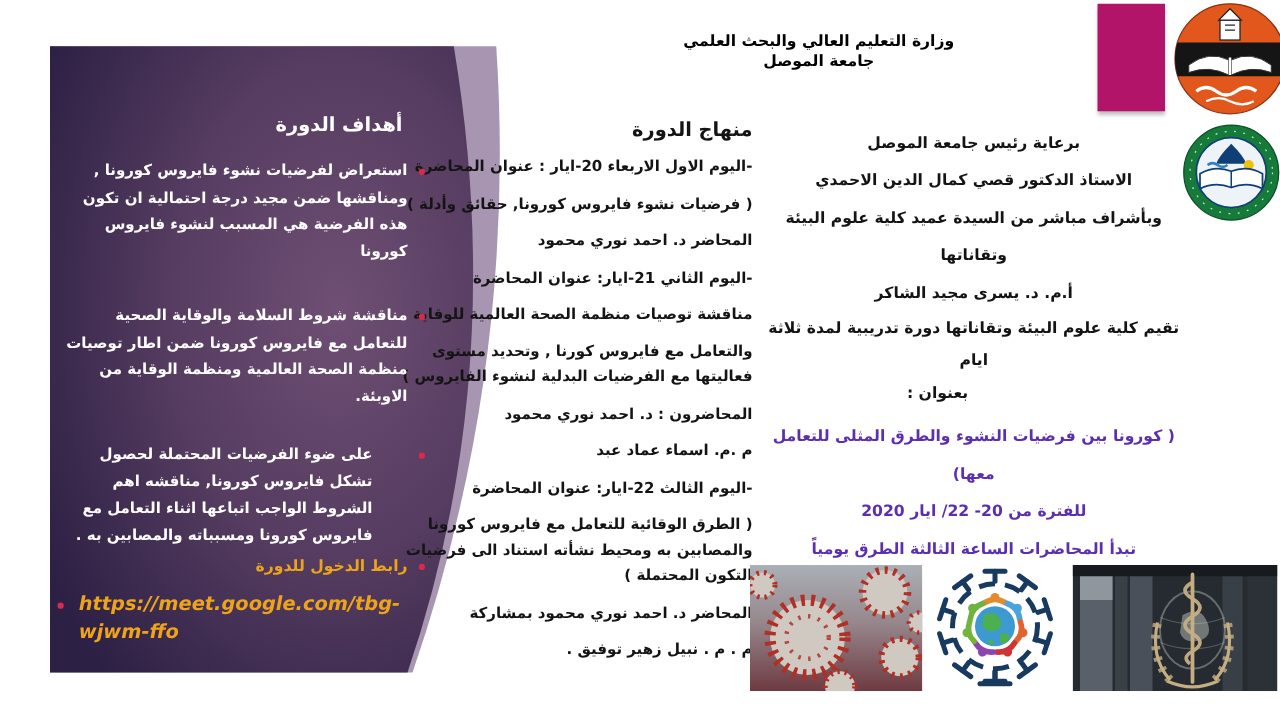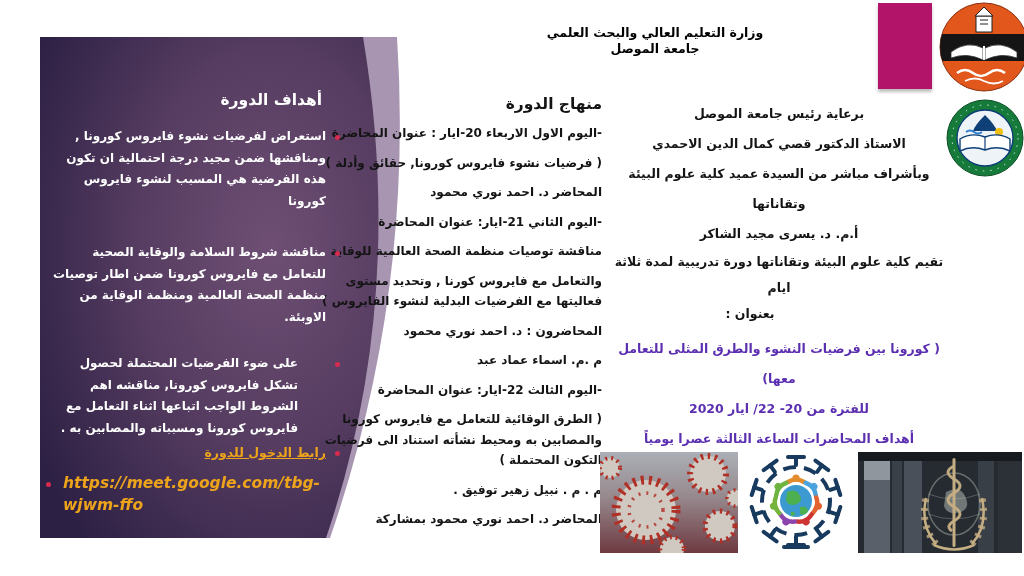--- a/index.html
+++ b/index.html
@@ -29,21 +29,21 @@
   .panel-svg{left:0;top:0;pointer-events:none;}
   .obj-title{left:50px;top:91px;width:272px;direction:rtl;text-align:right;
              color:#fff;font-weight:bold;font-size:15.5px;}
   .obj-list{left:46px;top:126px;width:294px;direction:rtl;color:#fff;
             font-weight:bold;font-size:12px;}
   .obj-item{display:flex;line-height:21.5px;text-align:right;}
   .obj-item .dot{flex:none;width:5px;height:5px;border-radius:50%;
                  background:#d62a4e;margin-top:9px;margin-left:9px;}
   .gap30{margin-top:30px;} .gap25{margin-top:25px;gap:28px;}
   .gap2{margin-top:3px;}  .gap7{margin-top:8px;}
-  .link-label{color:#eda41b;font-size:12.5px;text-decoration:underline;}
+  .link-label{color:#eda41b;font-size:12.5px;}
   .url-item{direction:ltr;text-align:left;font-size:15.5px;line-height:22px;}
   .url-item .dot{margin-top:10px;margin-left:0;margin-right:12px;}
   .url-item a{color:#eda41b;text-decoration:none;font-weight:bold;word-break:break-word;font-style:italic;}
   
   .ribbon{left:878px;top:3px;width:54px;height:86px;background:#b2146a;
           box-shadow:0 3px 3px rgba(110,110,110,.45);}
   .fig{overflow:hidden;}
 </style>
 </head>
 <body>
@@ -101,37 +101,37 @@
 
 <div class="abs patronage">
   <p>برعاية رئيس جامعة الموصل</p>
   <p>الاستاذ الدكتور قصي كمال الدين الاحمدي</p>
   <p>وبأشراف مباشر من السيدة عميد كلية علوم البيئة وتقاناتها</p>
   <p>أ.م. د. يسرى مجيد الشاكر</p>
   <p class="intro">تقيم كلية علوم البيئة وتقاناتها دورة  تدريبية لمدة ثلاثة ايام</p>
   <p class="intro indent">بعنوان :</p>
   <p class="purple gaptop">( كورونا بين فرضيات النشوء والطرق المثلى للتعامل معها)</p>
   <p class="purple">للفترة من 20- 22/ ايار 2020</p>
-  <p class="purple">أهداف المحاضرات الساعة الثالثة عصرا يومياً</p>
+  <p class="purple">تبدأ المحاضرات الساعة الثالثة الطرق يومياً</p>
 </div>
 
 <div class="abs curr">
   <h2>منهاج الدورة</h2>
   <p>-اليوم الاول الاربعاء 20-ايار : عنوان المحاضرة</p>
   <p>( فرضيات نشوء فايروس كورونا, حقائق وأدلة )</p>
   <p>المحاضر د. احمد نوري محمود</p>
   <p>-اليوم الثاني 21-ايار: عنوان المحاضرة</p>
   <p>مناقشة توصيات منظمة الصحة العالمية للوقاية</p>
   <p>والتعامل مع فايروس كورنا , وتحديد مستوى فعاليتها مع الفرضيات البدلية لنشوء الفايروس )</p>
   <p>المحاضرون  : د. احمد نوري محمود</p>
   <p>م .م. اسماء عماد عبد</p>
   <p>-اليوم الثالث 22-ايار: عنوان المحاضرة</p>
   <p>( الطرق الوقائية للتعامل مع فايروس كورونا والمصابين به ومحيط نشأته استناد الى فرضيات التكون المحتملة )</p>
+  <p>المحاضر د. احمد نوري محمود بمشاركة</p>
   <p>م . م . نبيل زهير توفيق .</p>
-  <p>المحاضر د. احمد نوري محمود بمشاركة</p>
 </div>
 
 <div class="abs obj-title">أهداف الدورة</div>
 <div class="abs obj-list">
   <div class="obj-item">
     <span class="dot"></span>
     <span>استعراض لفرضيات نشوء فايروس كورونا , ومناقشها ضمن مجيد درجة احتمالية ان تكون هذه الفرضية هي المسبب لنشوء فايروس كورونا</span>
   </div>
   <div class="obj-item gap30">
     <span class="dot"></span>

